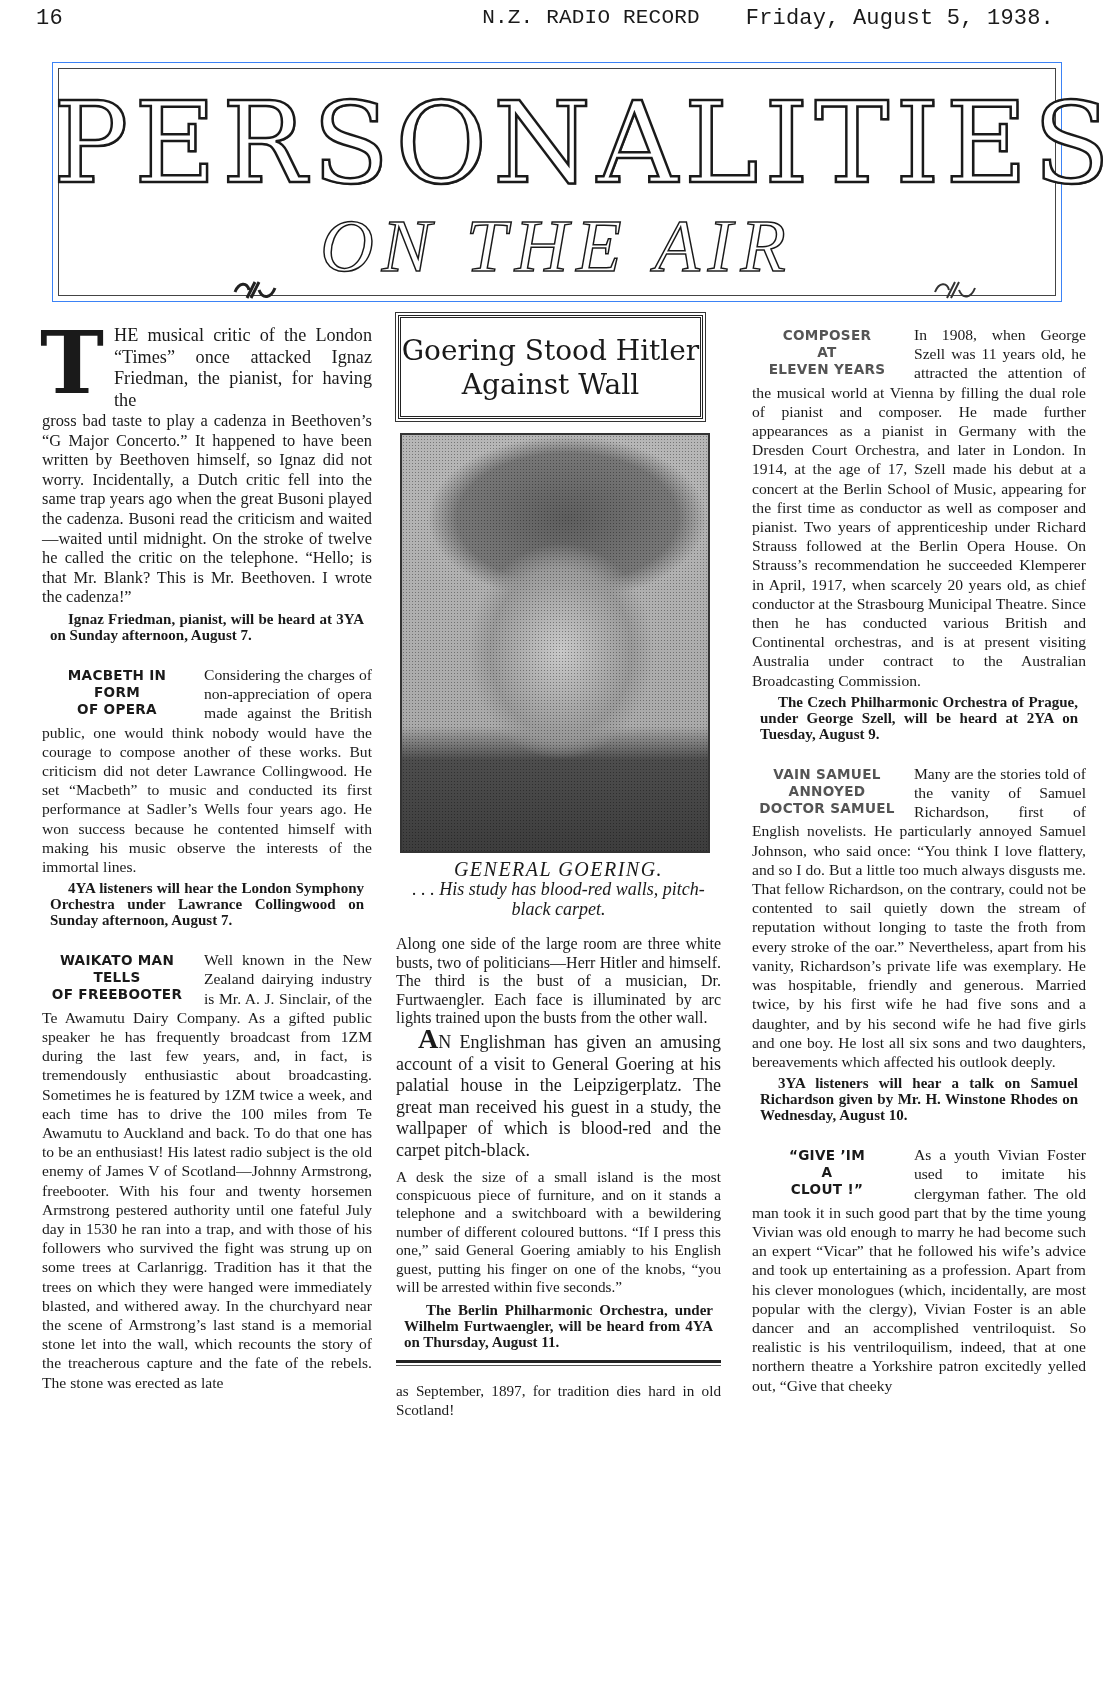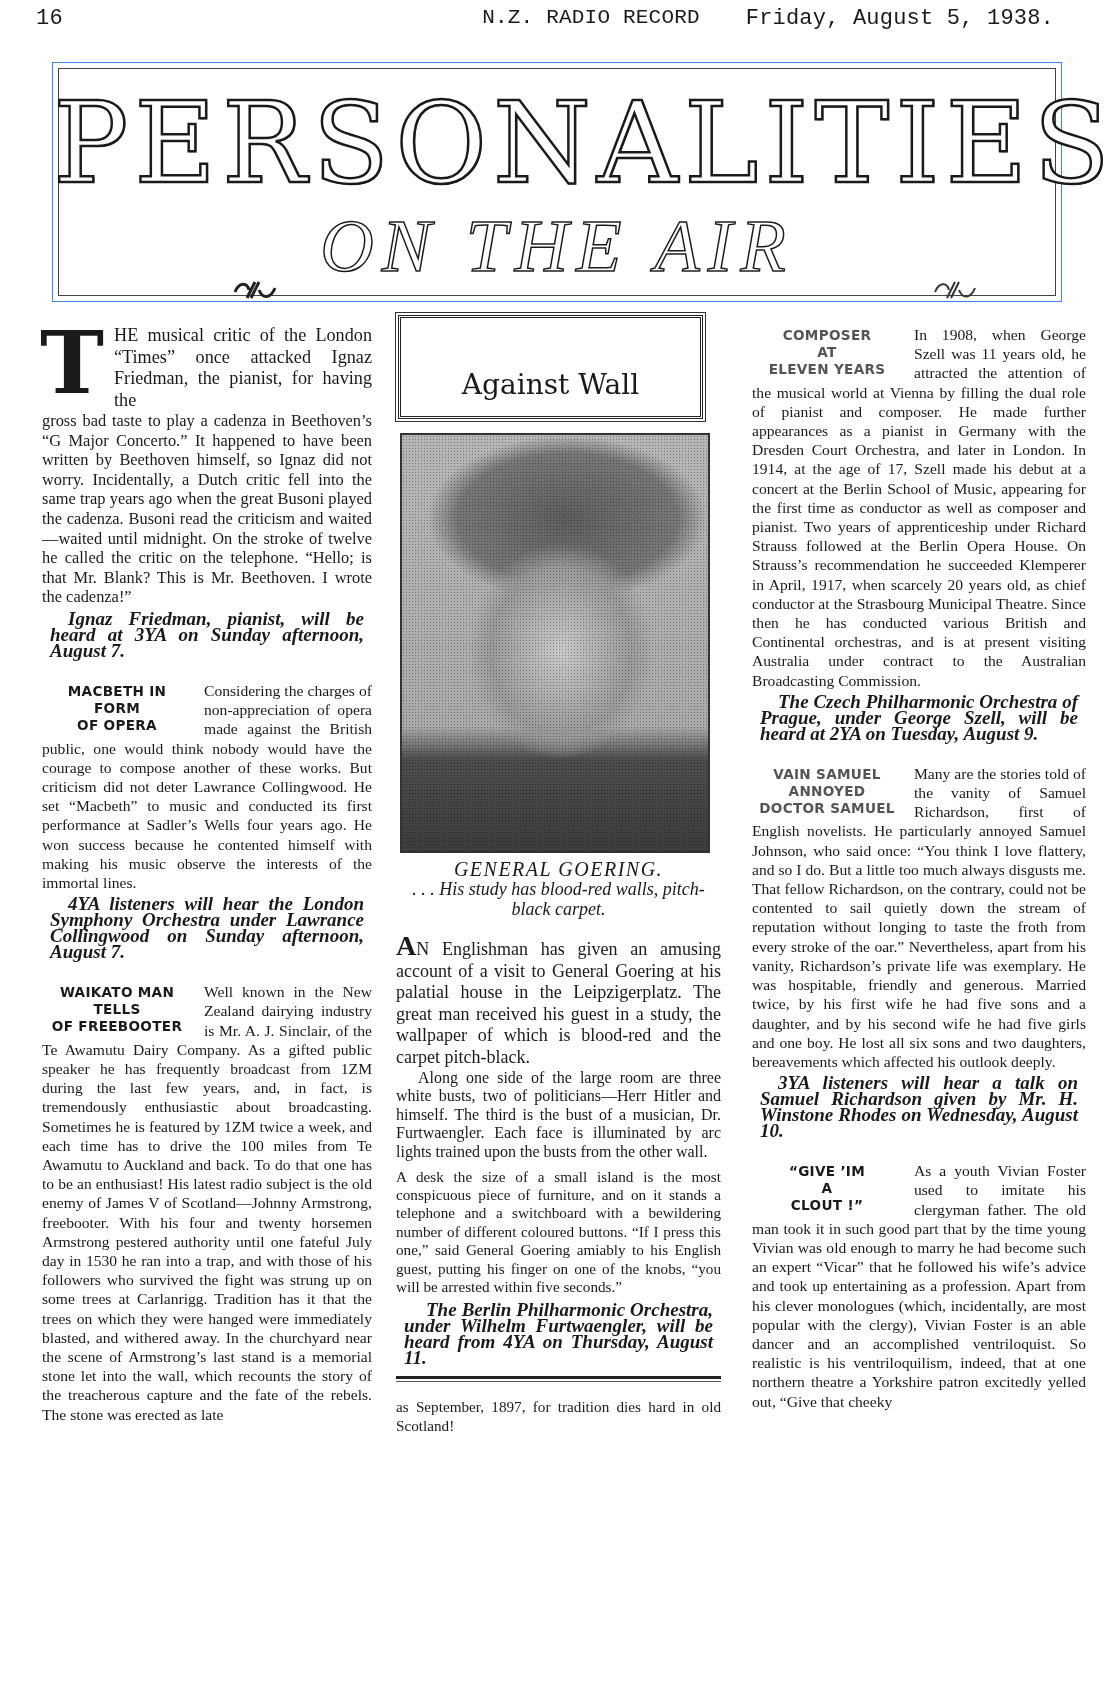--- a/index.html
+++ b/index.html
@@ -45,22 +45,22 @@
   .col-mid { left: 396px; width: 325px; }
   .col-right { left: 752px; width: 334px; }
 
   p { margin: 0; }
   .dropcap-para .dropcap {
     float: left; font-size: 86px; line-height: 72px; margin: 2px 10px 0 -2px;
     font-weight: bold; font-family: "DejaVu Serif", serif;
   }
   .lead { font-size: 18.2px; line-height: 21.5px; }
   .credit {
-    font-weight: bold; font-size: 19px; line-height: 16px; margin: 4px 0 0 0;
-    padding: 0 8px; text-indent: 18px; font-style: italic;
+    font-weight: bold; font-size: 15px; line-height: 16px; margin: 4px 0 0 0;
+    padding: 0 8px; text-indent: 18px;
   }
   .section { margin-top: 22px; }
   .side-head {
     float: left; width: 150px; text-align: center; margin: 2px 12px 2px 0;
     font-family: "DejaVu Sans", sans-serif; font-weight: bold; font-size: 13.6px; line-height: 17px;
     letter-spacing: 0.3px;
   }
   .side-head.outline { color: #555; }
   .side-head span { display: block; }
 
@@ -151,32 +151,32 @@
       <span>TELLS</span>
       <span>OF FREEBOOTER</span>
     </div>
     <p>Well known in the New Zealand dairying industry is Mr. A. J. Sinclair, of the Te Awamutu Dairy Company. As a gifted public speaker he has frequently broadcast from 1ZM during the last few years, and, in fact, is tremendously enthusiastic about broadcasting. Sometimes he is featured by 1ZM twice a week, and each time has to drive the 100 miles from Te Awamutu to Auckland and back. To do that one has to be an enthusiast! His latest radio subject is the old enemy of James V of Scotland—Johnny Armstrong, freebooter. With his four and twenty horsemen Armstrong pestered authority until one fateful July day in 1530 he ran into a trap, and with those of his followers who survived the fight was strung up on some trees at Carlanrigg. Tradition has it that the trees on which they were hanged were immediately blasted, and withered away. In the churchyard near the scene of Armstrong’s last stand is a memorial stone let into the wall, which recounts the story of the treacherous capture and the fate of the rebels. The stone was erected as late</p>
   </div>
 </div>
 
 <div class="col col-mid">
   <div class="story-box">
     <div class="story-headline">
-      <br>
+      <span>Goering Stood Hitler</span><br>
       <span>Against Wall</span>
     </div>
   </div>
   <div class="portrait" role="img" aria-label="Portrait photograph of General Goering in peaked cap and uniform"></div>
   <div class="caption">
     <span class="cap-title">GENERAL GOERING.</span>
     <span>. . . His study has blood-red walls, pitch-black carpet.</span>
   </div>
   <div class="goering-body">
+    <p style="font-size:16px;line-height:18.6px;">Along one side of the large room are three white busts, two of politicians—Herr Hitler and himself. The third is the bust of a musician, Dr. Furtwaengler. Each face is illuminated by arc lights trained upon the busts from the other wall.</p>
     <p><span class="dropcap-a">A</span><span>N Englishman has given an amusing account of a visit to General Goering at his palatial house in the Leipzigerplatz. The great man received his guest in a study, the wallpaper of which is blood-red and the carpet pitch-black.</span></p>
-    <p style="font-size:16px;line-height:18.6px;">Along one side of the large room are three white busts, two of politicians—Herr Hitler and himself. The third is the bust of a musician, Dr. Furtwaengler. Each face is illuminated by arc lights trained upon the busts from the other wall.</p>
   </div>
   <div class="small-body">
     <p class="indent" style="margin-top:6px;">A desk the size of a small island is the most conspicuous piece of furniture, and on it stands a telephone and a switchboard with a bewildering number of different coloured buttons. “If I press this one,” said General Goering amiably to his English guest, putting his finger on one of the knobs, “you will be arrested within five seconds.”</p>
     <p class="credit">The Berlin Philharmonic Orchestra, under Wilhelm Furtwaengler, will be heard from 4YA on Thursday, August 11.</p>
   </div>
   <div class="rule"></div>
   <div class="small-body">
     <p>as September, 1897, for tradition dies hard in old Scotland!</p>
   </div>
 </div>

